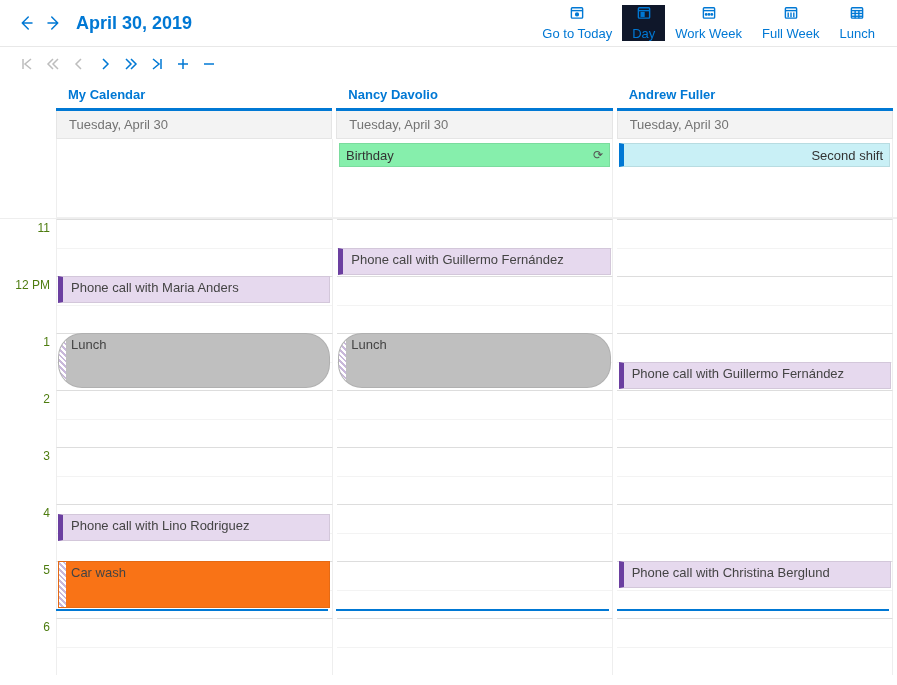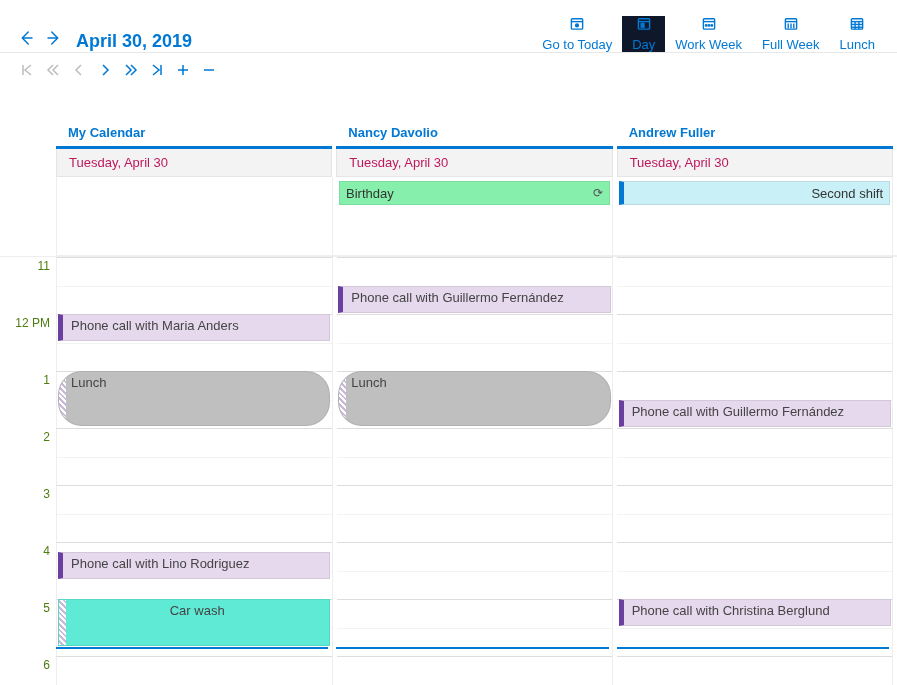--- a/index.html
+++ b/index.html
@@ -1,33 +1,33 @@
 <!DOCTYPE html>
 <html><head>
 <meta charset="utf-8">
 <style>
 * { box-sizing: border-box; margin: 0; padding: 0; }
 body { font-family: "Segoe UI", Arial, sans-serif; font-size: 13px; color: #333; background: #fff; width: 897px; }
-.topbar { display: flex; align-items: flex-end; height: 53px; border-bottom: 1px solid #e8e8e8; padding: 0 12px; }
+.topbar { display: flex; align-items: center; height: 47px; border-bottom: 1px solid #e8e8e8; padding: 0 12px; }
 .nav-arrow { width: 28px; height: 28px; display: flex; align-items: center; justify-content: center; color: #0078d4; cursor: pointer; }
 .title { color: #0078d4; font-size: 18px; font-weight: 600; margin-left: 8px; }
 .topbar .spacer { flex: 1; }
 .viewbtn { display: flex; align-items: center; gap: 6px; height: 36px; padding: 0 10px; color: #0078d4; cursor: pointer; font-size: 13px; flex-direction: column; }
 .viewbtn.active { background: #0f172a; }
 .viewbtn svg { stroke: #0078d4; fill: none; stroke-width: 1.5; }
 
 .subtools { display: flex; align-items: center; gap: 4px; height: 34px; padding: 0 16px; }
 .tool { width: 22px; height: 22px; display: flex; align-items: center; justify-content: center; color: #0078d4; cursor: pointer; font-size: 14px; }
 .tool.disabled { color: #bdbdbd; cursor: default; }
 
-.columns-head { display: flex; margin-left: 56px; margin-top: 32px; }
+.columns-head { display: flex; margin-left: 56px; }
 .colhead { flex: 1; margin-right: 4px; }
 .colhead .name { color: #0078d4; font-weight: 600; padding: 6px 10px 6px 12px; }
 .colhead .bar { height: 3px; background: #0078d4; }
-.colhead .date { background: #f3f3f3; border: 1px solid #e5e5e5; border-top: none; padding: 6px 12px; color: #be185d; font-size: 13px; }
+.colhead .date { background: #f3f3f3; border: 1px solid #e5e5e5; border-top: none; padding: 6px 12px; color: #737373; font-size: 13px; }
 
 .allday-row { display: flex; margin-left: 56px; border-bottom: 1px solid #f0f0f0; }
 .allday-cell { flex: 1; margin-right: 4px; min-height: 78px; padding: 2px 0; border-right: 1px solid #eee; }
 .allday-cell:first-child { border-left: 1px solid #eee; }
 .allday-event { display: flex; align-items: center; height: 24px; border: 1px solid rgba(0,0,0,0.08); margin: 2px; padding: 0 6px; position: relative; }
 .allday-event.green { background: #86efac; }
 .allday-event.cyan { background: #c9f0f6; border-left: 5px solid #0078d4; justify-content: flex-end; }
 .allday-event .refresh { margin-left: auto; font-size: 12px; color: #555; }
 
 .grid-wrap { position: relative; height: 465px; overflow: hidden; border-top: 1px solid #eee; }
@@ -39,21 +39,21 @@
 .hour-cell::after { content: ""; position: absolute; left: 0; right: 0; top: 50%; border-top: 1px solid #f3f3f3; }
 
 .events-layer { position: absolute; left: 56px; right: 0; top: 0; bottom: 0; display: flex; pointer-events: none; }
 .evcol { flex: 1; margin-right: 4px; position: relative; }
 
 .ev { position: absolute; left: 2px; right: 2px; border: 1px solid rgba(0,0,0,0.08); padding: 3px 6px 3px 8px; font-size: 13px; color: #444; pointer-events: auto; cursor: pointer; overflow: hidden; white-space: nowrap; }
 .ev.purple { background: #e6d9ee; border-left: 5px solid #6b3fa0; }
 .ev.gray { background: #bfbfbf; color: #444; border-radius: 24px; }
 .ev.gray .stripe { position: absolute; left: 0; top: 0; bottom: 0; width: 7px; background: repeating-linear-gradient(45deg, #fff, #fff 2px, #c9b8da 2px, #c9b8da 4px); }
 .ev.gray { padding-left: 12px; }
-.ev.blue { background: #5eead4; text-align: center; }
+.ev.blue { background: #f97316; }
 .ev.blue .stripe { position: absolute; left: 0; top: 0; bottom: 0; width: 7px; background: repeating-linear-gradient(45deg, #fff, #fff 2px, #c9b8da 2px, #c9b8da 4px); }
 .ev.blue { padding-left: 12px; }
 
 .now-line { position: absolute; left: 0; right: 4px; height: 2px; background: #0078d4; }
 </style>
 </head>
 <body>
 
 <div class="topbar">
   <div class="nav-arrow">

